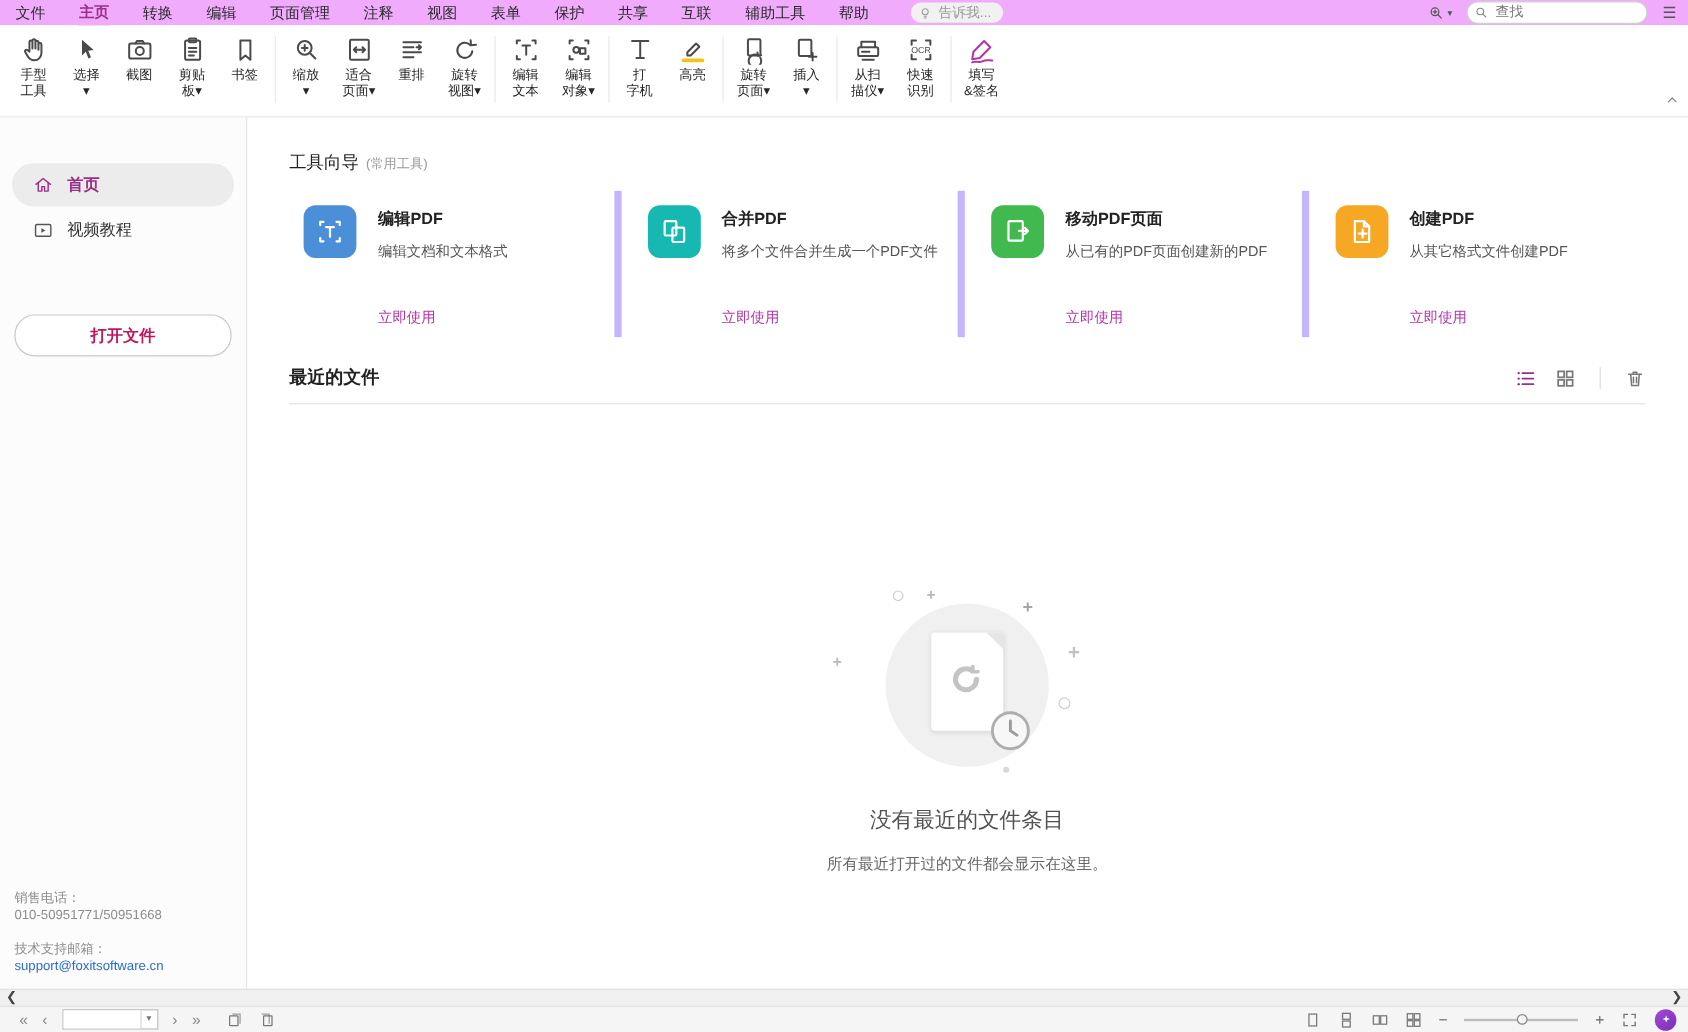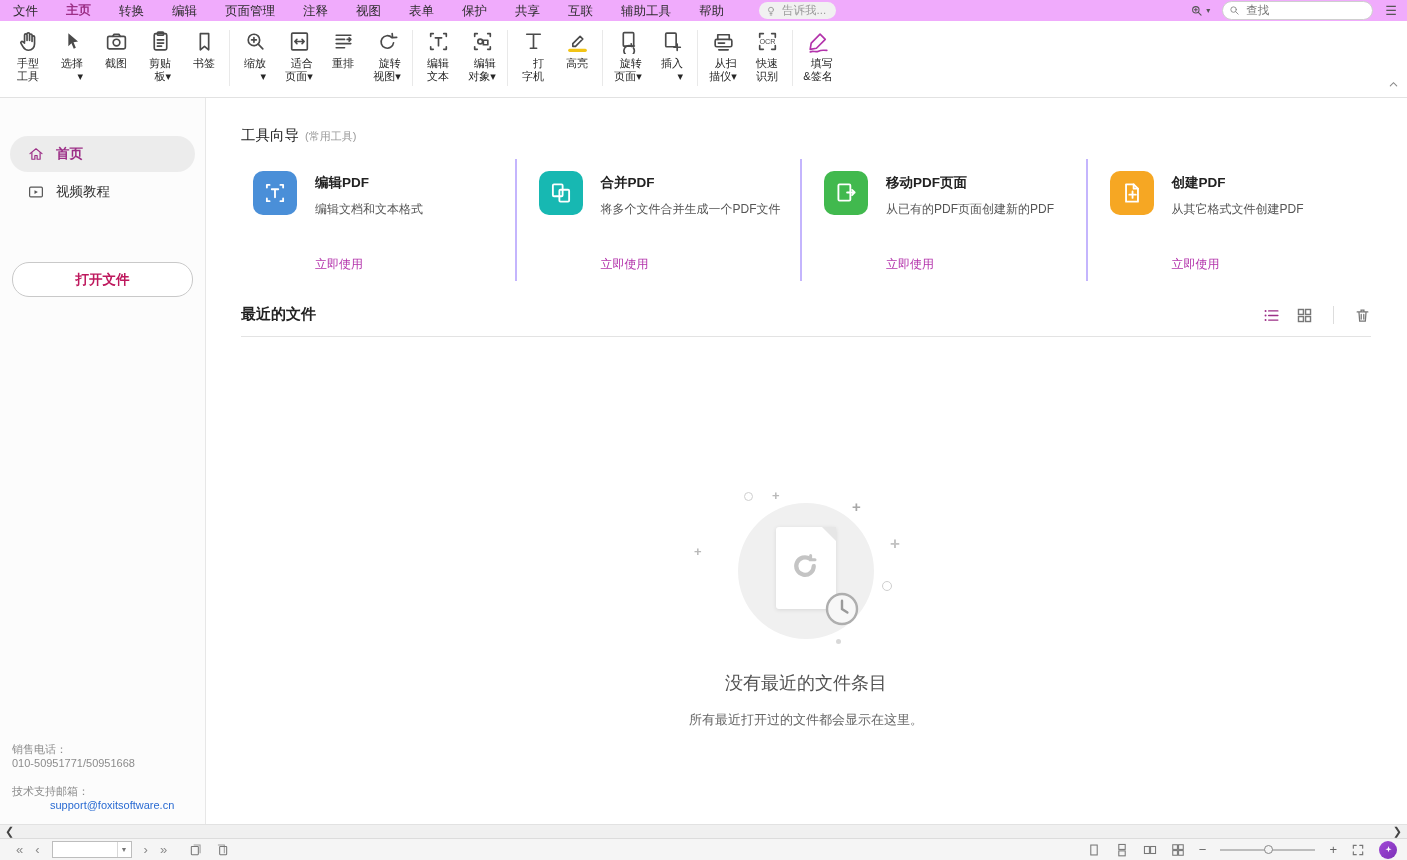--- a/index.html
+++ b/index.html
@@ -30,52 +30,52 @@
   .find-box input{width:118px;height:17px;border:1px solid #cfcfcf;border-radius:10px;
     font-size:11.5px;padding:0 8px 0 23px;outline:none;color:#444;background:#fff;
     font-family:Liberation Mono, monospace;}
   .hamburger{color:#555;font-size:13px;line-height:1;}
 
   
   .ribbon{position:absolute;top:21px;left:0;right:0;height:77px;background:#fff;
     border-bottom:1px solid #e2e2e2;display:flex;align-items:flex-start;
     padding:7px 4px 0 6px;box-sizing:border-box;}
   .rb-btn{width:44px;display:flex;flex-direction:column;align-items:center;
-    font-size:11px;line-height:13px;color:#262626;text-align:right;padding-top:1px;cursor:default;}
+    font-size:11px;line-height:13px;color:#262626;text-align:center;padding-top:1px;cursor:default;}
   .rb-btn .icon svg{width:25px;height:25px;color:#4a4a4a;}
   .rb-btn .icon.magenta svg{color:#b333ab;}
   .rb-label{white-space:pre-line;margin-top:3px;}
   .rb-sep{width:1px;height:56px;background:#e9e9e9;margin:2px 3px 0;}
   .ribbon-collapse{position:absolute;right:8px;bottom:3px;color:#8a8a8a;}
   .ribbon-collapse svg{width:11px;height:11px;}
 
   
   .sidebar{position:absolute;top:98px;left:0;width:206px;bottom:36px;background:#fcfcfc;
     border-right:1px solid #e7e7e7;box-sizing:border-box;padding-top:36px;}
   .side-item{height:36px;margin:2px 10px;border-radius:18px;display:flex;align-items:center;
     gap:11px;padding:0 17px;font-size:13.5px;color:#333;cursor:default;}
   .side-item.active{background:#ececec;color:#9c2f87;font-weight:bold;}
   .side-item .icon svg{width:18px;height:18px;color:#555;}
   .side-item.active .icon svg{color:#9c2f87;}
   .open-file{margin:52px 12px 0;height:33px;border:1px solid #c9c9c9;border-radius:17px;
     background:#fff;display:flex;align-items:center;justify-content:center;
     font-size:13.5px;font-weight:bold;color:#be185d;cursor:default;}
   .side-contact{position:absolute;left:12px;bottom:12px;font-size:11px;color:#8c8c8c;line-height:14px;}
   .side-contact .gap{height:14px;}
-  .side-contact .email{color:#2a6bd2;margin-left:38px;}
+  .side-contact .email{color:#2a6bd2;}
 
   
   .main{position:absolute;top:98px;left:207px;right:0;bottom:36px;background:#fff;
     padding:28px 36px 0 34px;box-sizing:border-box;overflow:hidden;}
   .tg-head{display:flex;align-items:baseline;}
   .tg-title{font-size:14.5px;font-weight:normal;color:#222;}
   .tg-sub{font-size:11px;color:#999;margin-left:6px;}
   .cards{display:flex;margin-top:14px;}
   .card{flex:1;padding:12px 10px 8px 12px;display:flex;flex-direction:column;min-height:122px;box-sizing:border-box;}
-  .card + .card{border-left:2px solid #c4b5fd;padding-left:22px;}
+  .card + .card{border-left:6px solid #c4b5fd;padding-left:22px;}
   .card-top{display:flex;gap:18px;}
   .card-icon{width:44px;height:44px;border-radius:10px;display:flex;align-items:center;justify-content:center;flex:none;}
   .card-icon svg{width:26px;height:26px;color:#fff;}
   .card-title{font-size:13.5px;font-weight:bold;color:#222;margin-top:3px;}
   .card-desc{font-size:12px;color:#555;margin-top:9px;}
   .card-action{margin-top:auto;margin-left:62px;font-size:12px;color:#b333ab;cursor:default;}
   .recent-head{display:flex;align-items:flex-end;margin-top:24px;}
   .recent-title{font-size:15px;font-weight:bold;color:#222;}
   .recent-tools{margin-left:auto;display:flex;align-items:center;gap:16px;}
   .recent-tools .icon svg{width:17px;height:17px;color:#777;}

